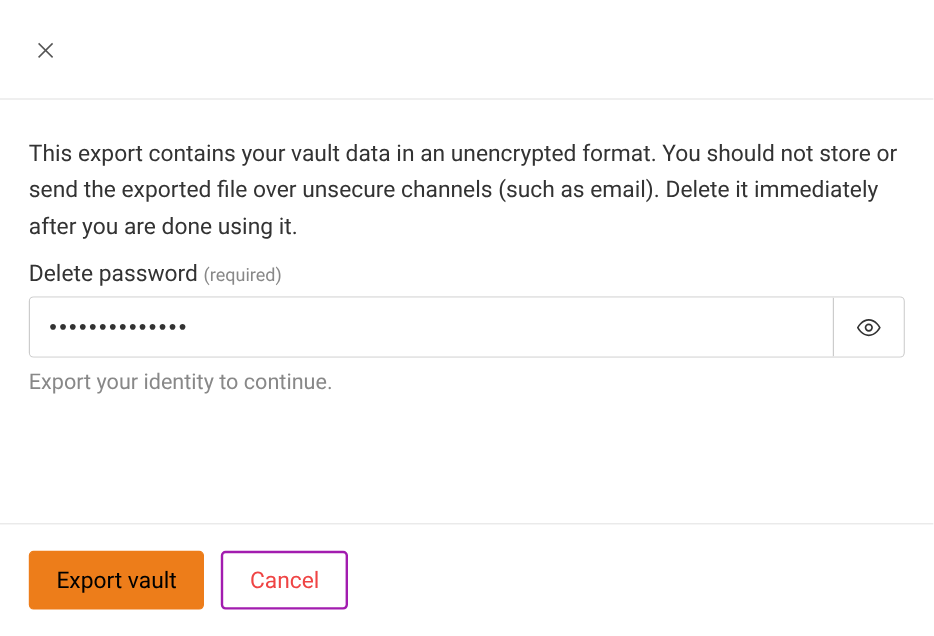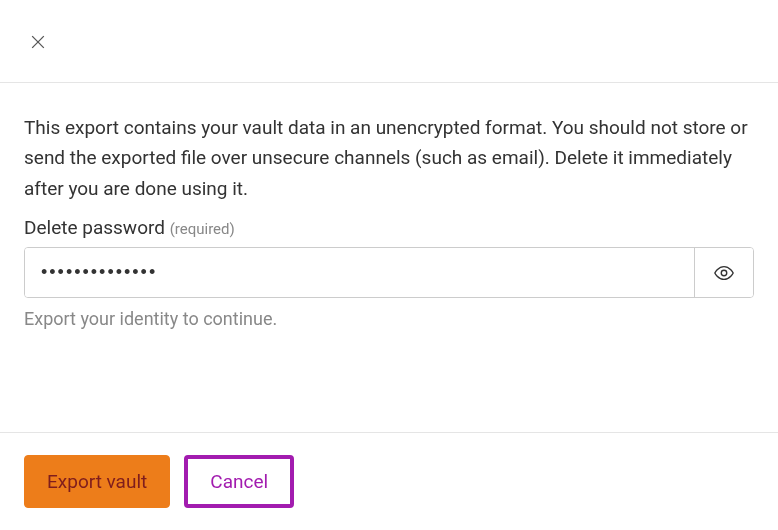--- a/index.html
+++ b/index.html
@@ -115,26 +115,26 @@
       padding: 11px 22px;
       border-radius: 4px;
       cursor: pointer;
       font-family: inherit;
     }
     .btn-primary {
       background: #e67e22;
       background: #e07b1e;
       background: #ed7d1a;
       border: 1px solid #ed7d1a;
-      color: #7f1d1d;
+      color: #000000;
     }
     .btn-secondary {
       background: #fff;
-      border: 4px solid #a21caf;
-      color: #a21caf;
+      border: 2px solid #a21caf;
+      color: #ef4444;
     }
   </style>
 </head>
 <body>
 
 <div class="dialog">
   <div class="header">
     <button class="close-btn">
       <svg viewBox="0 0 24 24" fill="none" stroke="currentColor" stroke-width="1.5">
         <line x1="5" y1="5" x2="19" y2="19"></line>

